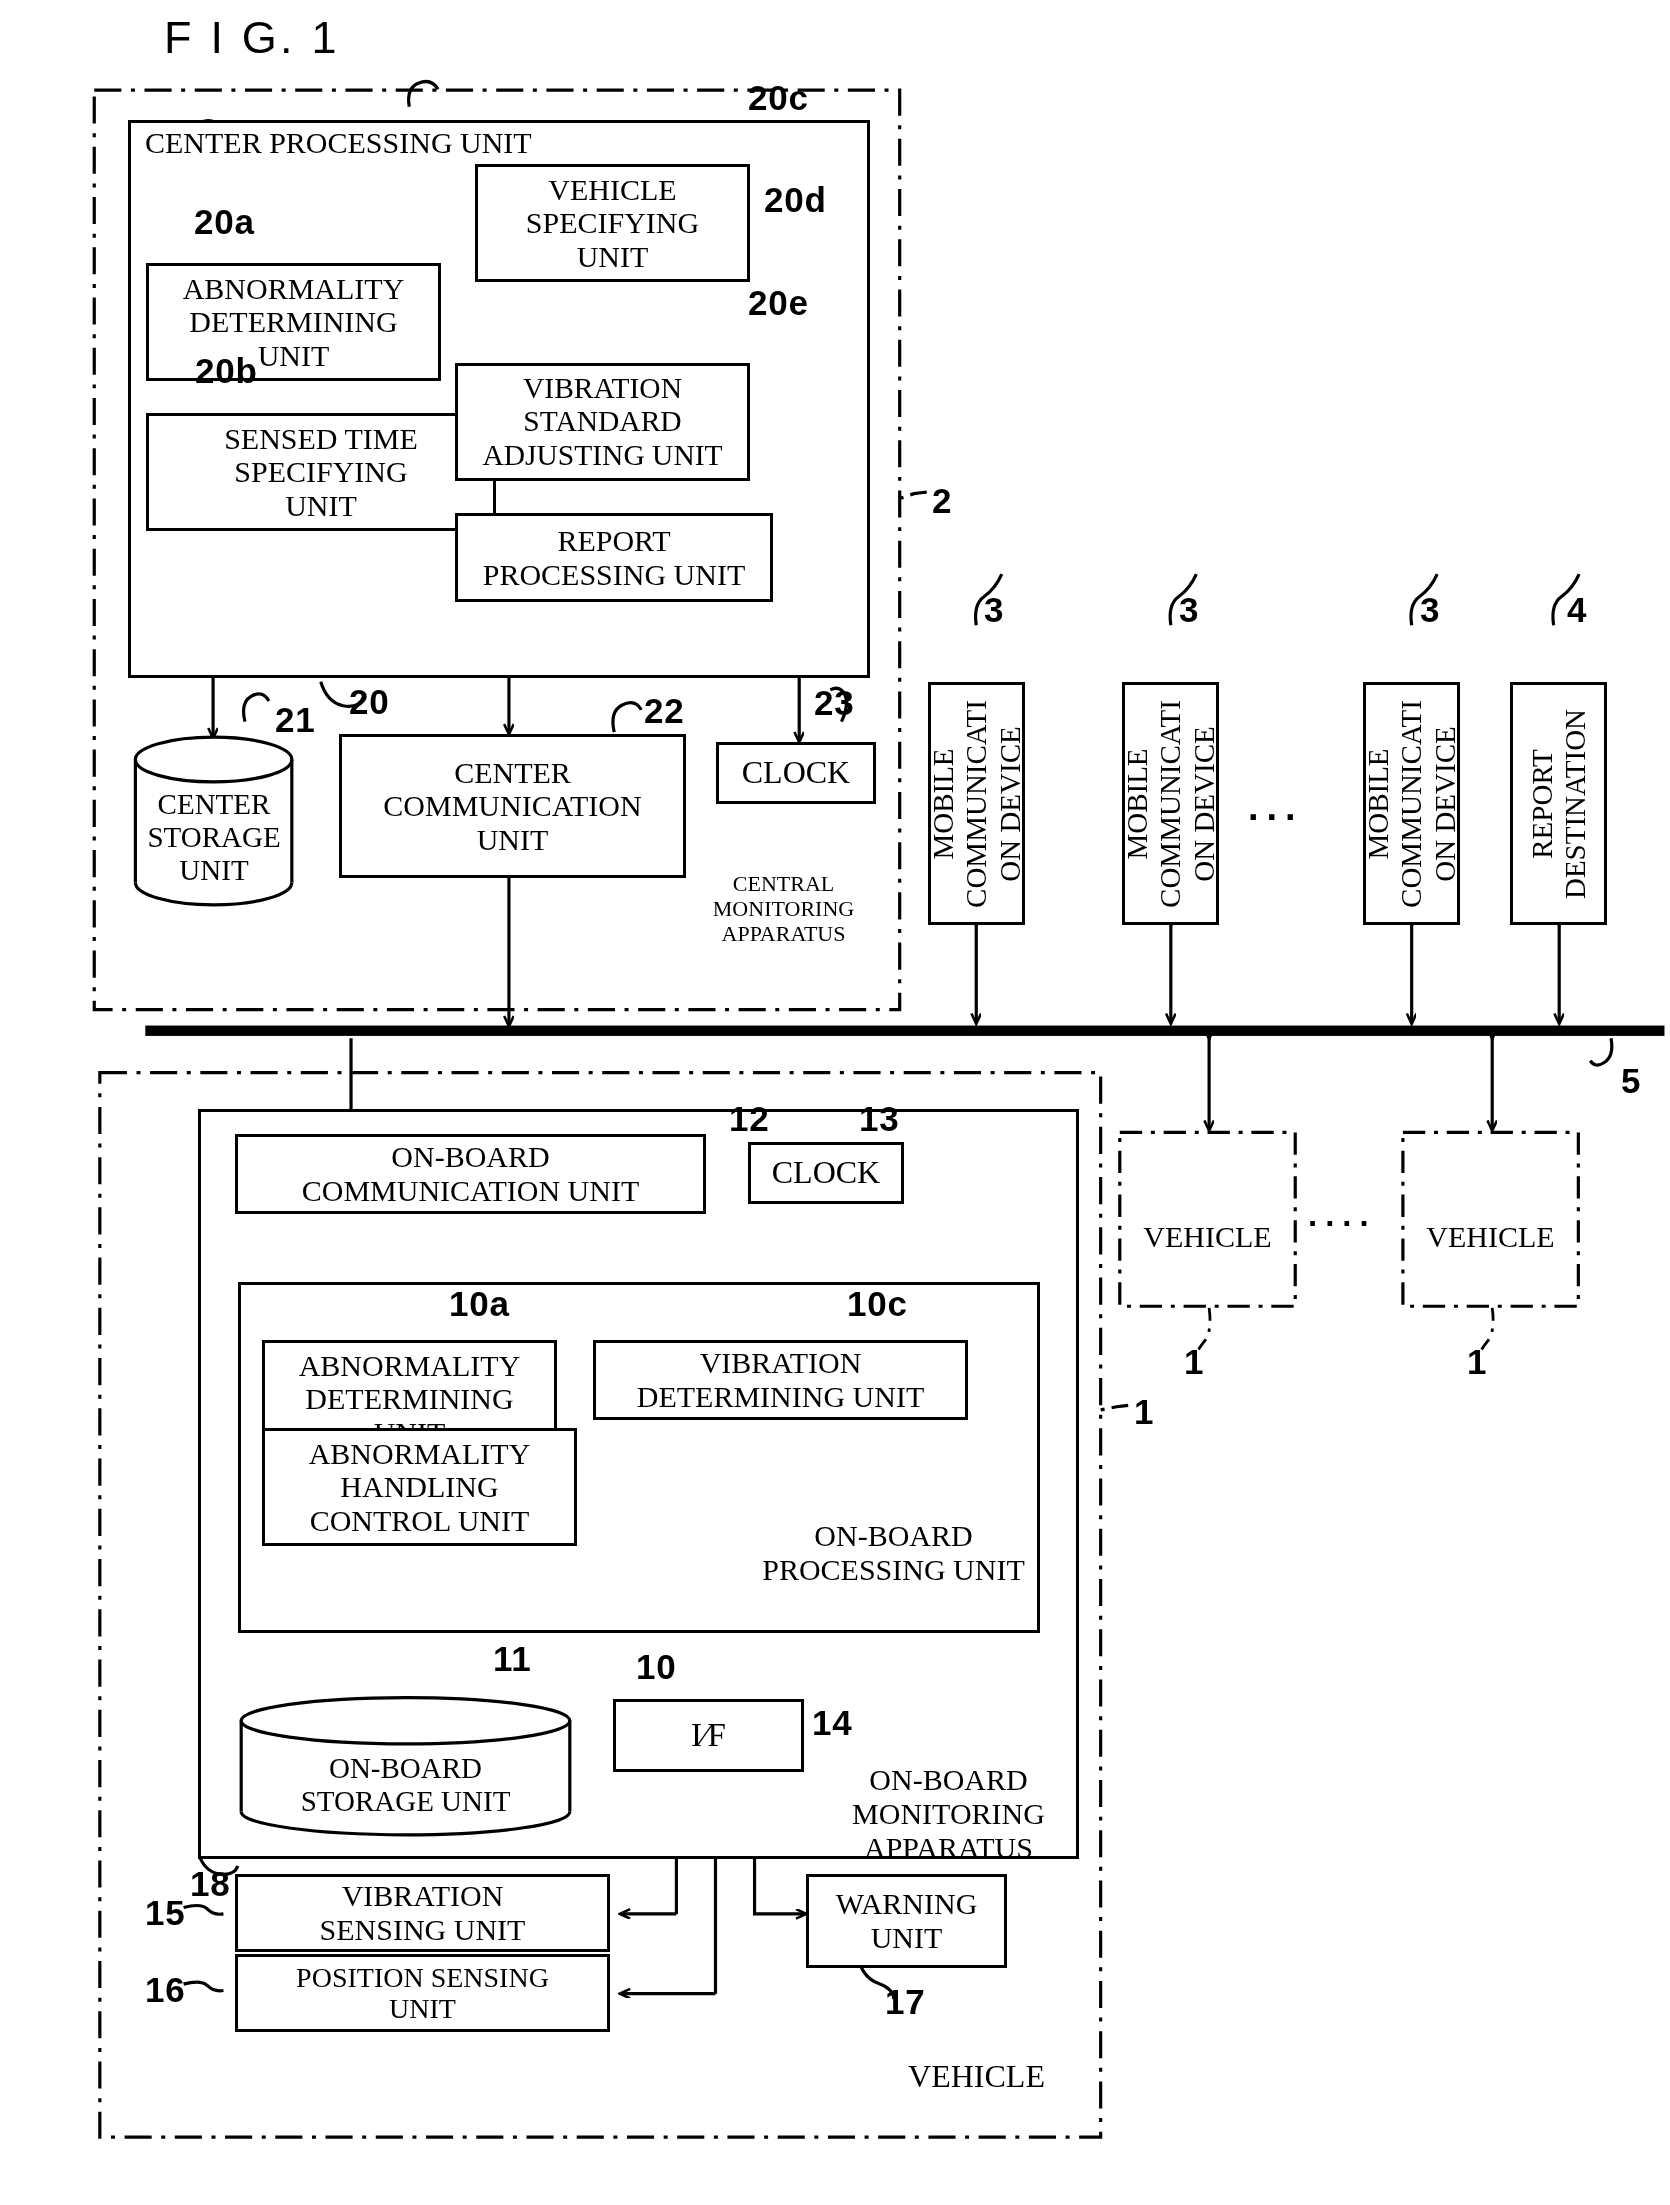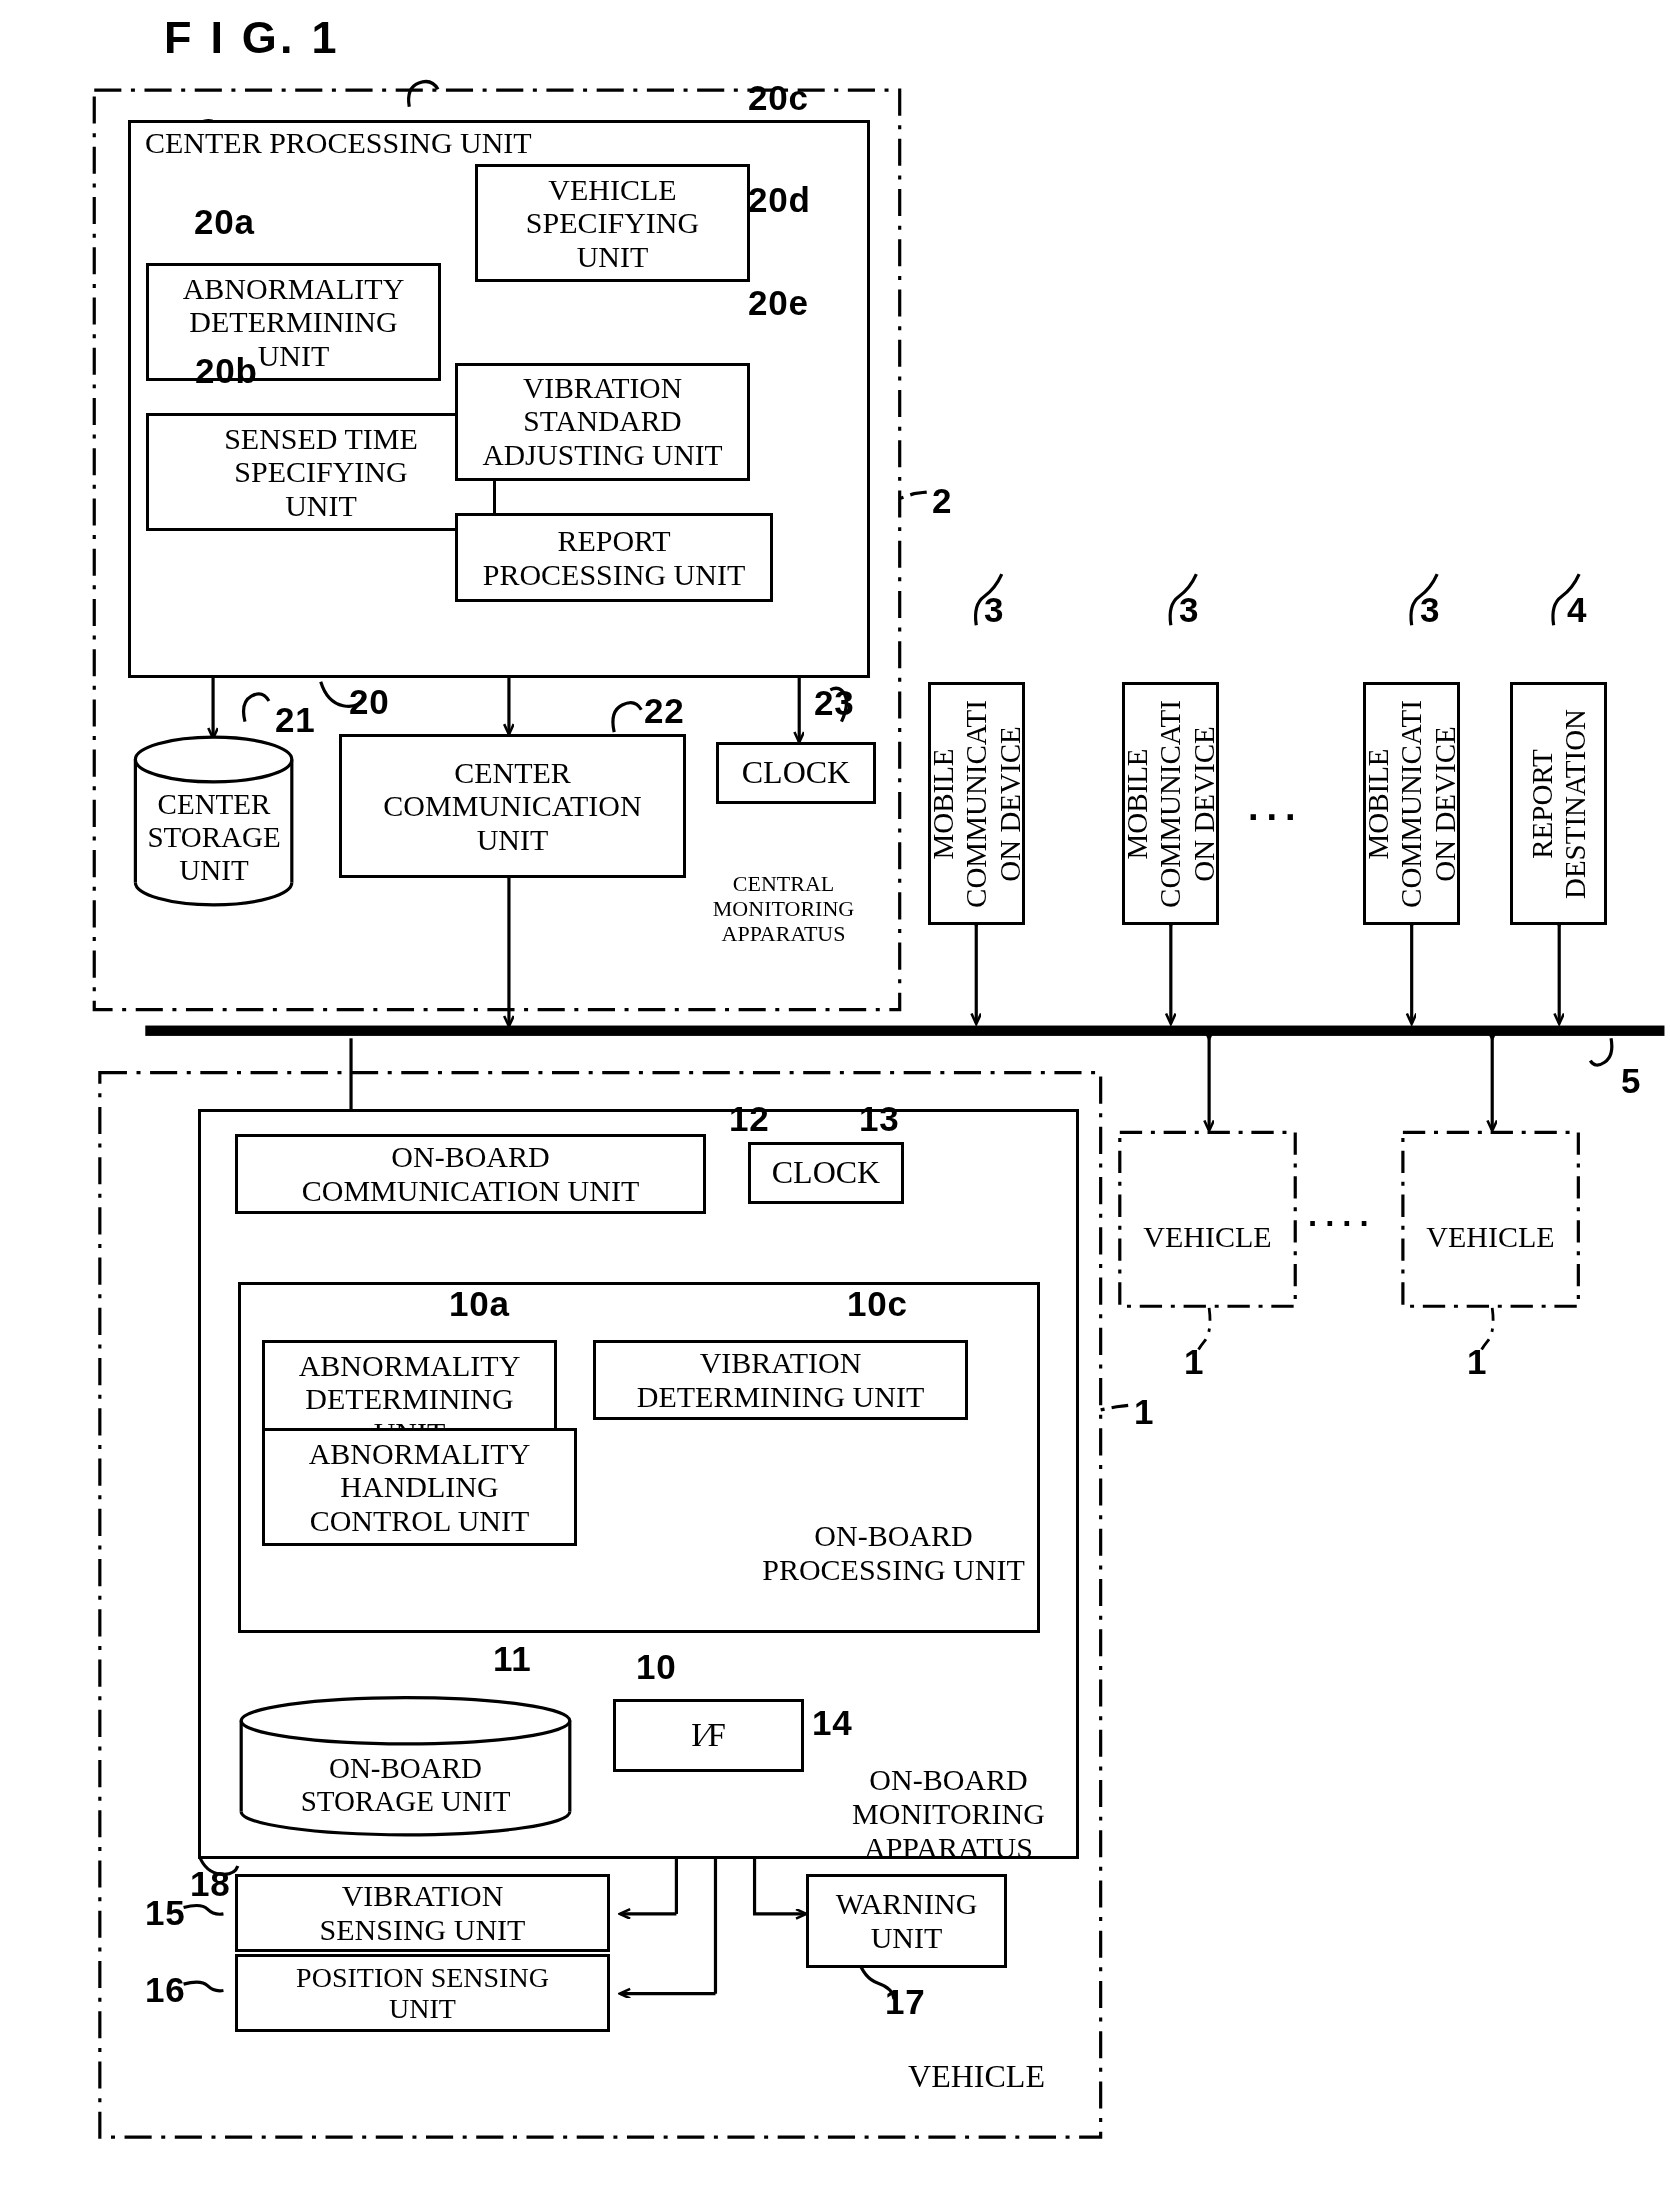--- a/index.html
+++ b/index.html
@@ -15,21 +15,21 @@
     overflow:hidden;
   }
   
   .abs{position:absolute;box-sizing:border-box;}
 
   
   .fig-title{
     font-size:45px;
     letter-spacing:3.2px;
     font-family:"Liberation Sans","DejaVu Sans",sans-serif;
-    font-weight:700;
+    font-weight:400;
   }
 
   
   .box{
     border:3.2px solid #000;
     background:#fff;
     display:flex;
     align-items:center;
     justify-content:center;
     text-align:center;
@@ -239,21 +239,21 @@
 SPECIFYING
 UNIT</span>
   </div>
   <div class="ref" style="left:748px;top:78px;">20c</div>
 
   <div class="abs box" style="left:455px;top:363px;width:295px;height:118px;font-size:29.5px;">
     <span class="box-label" style="white-space:pre-line;">VIBRATION
 STANDARD
 ADJUSTING UNIT</span>
   </div>
-  <div class="ref" style="left:748px;top:180px;">20d</div>
+  <div class="ref" style="left:748px;top:180px;padding-left:16px;">20d</div>
 
   <div class="abs box" style="left:455px;top:513px;width:318px;height:89px;font-size:30px;">
     <span class="box-label" style="white-space:pre-line;">REPORT
 PROCESSING UNIT</span>
   </div>
   <div class="ref" style="left:748px;top:283px;">20e</div>
 
   <div class="ref" style="left:349px;top:682px;">20</div>
 
   <div class="cyl" style="left:132px;top:734px;width:164px;height:174px;">

